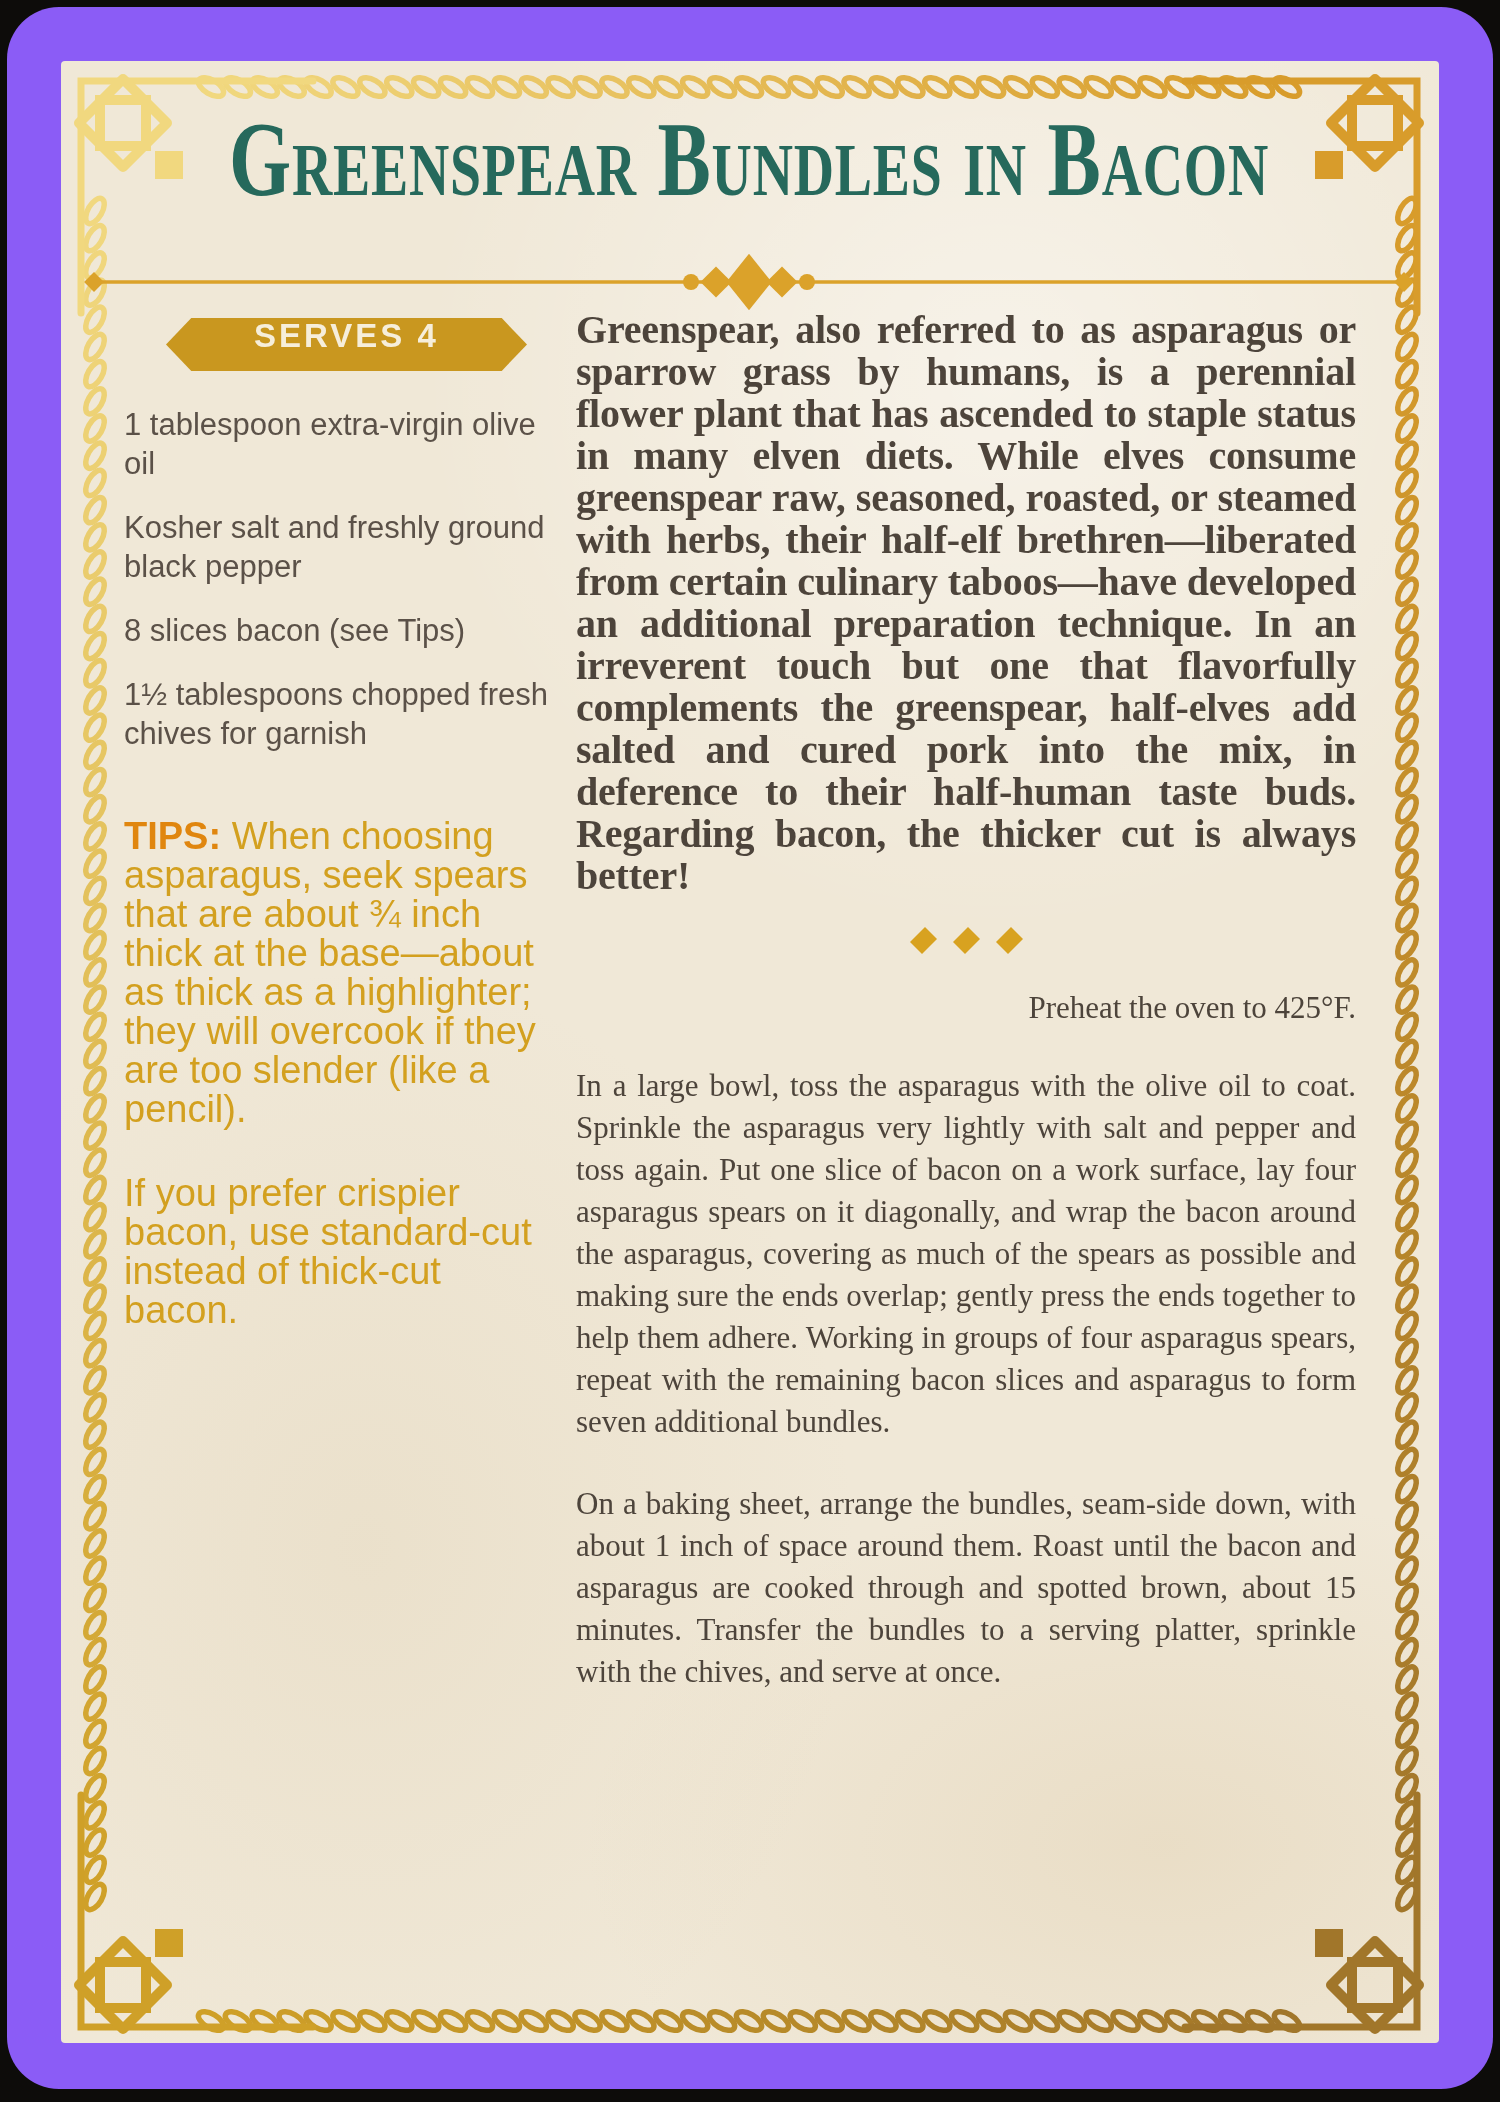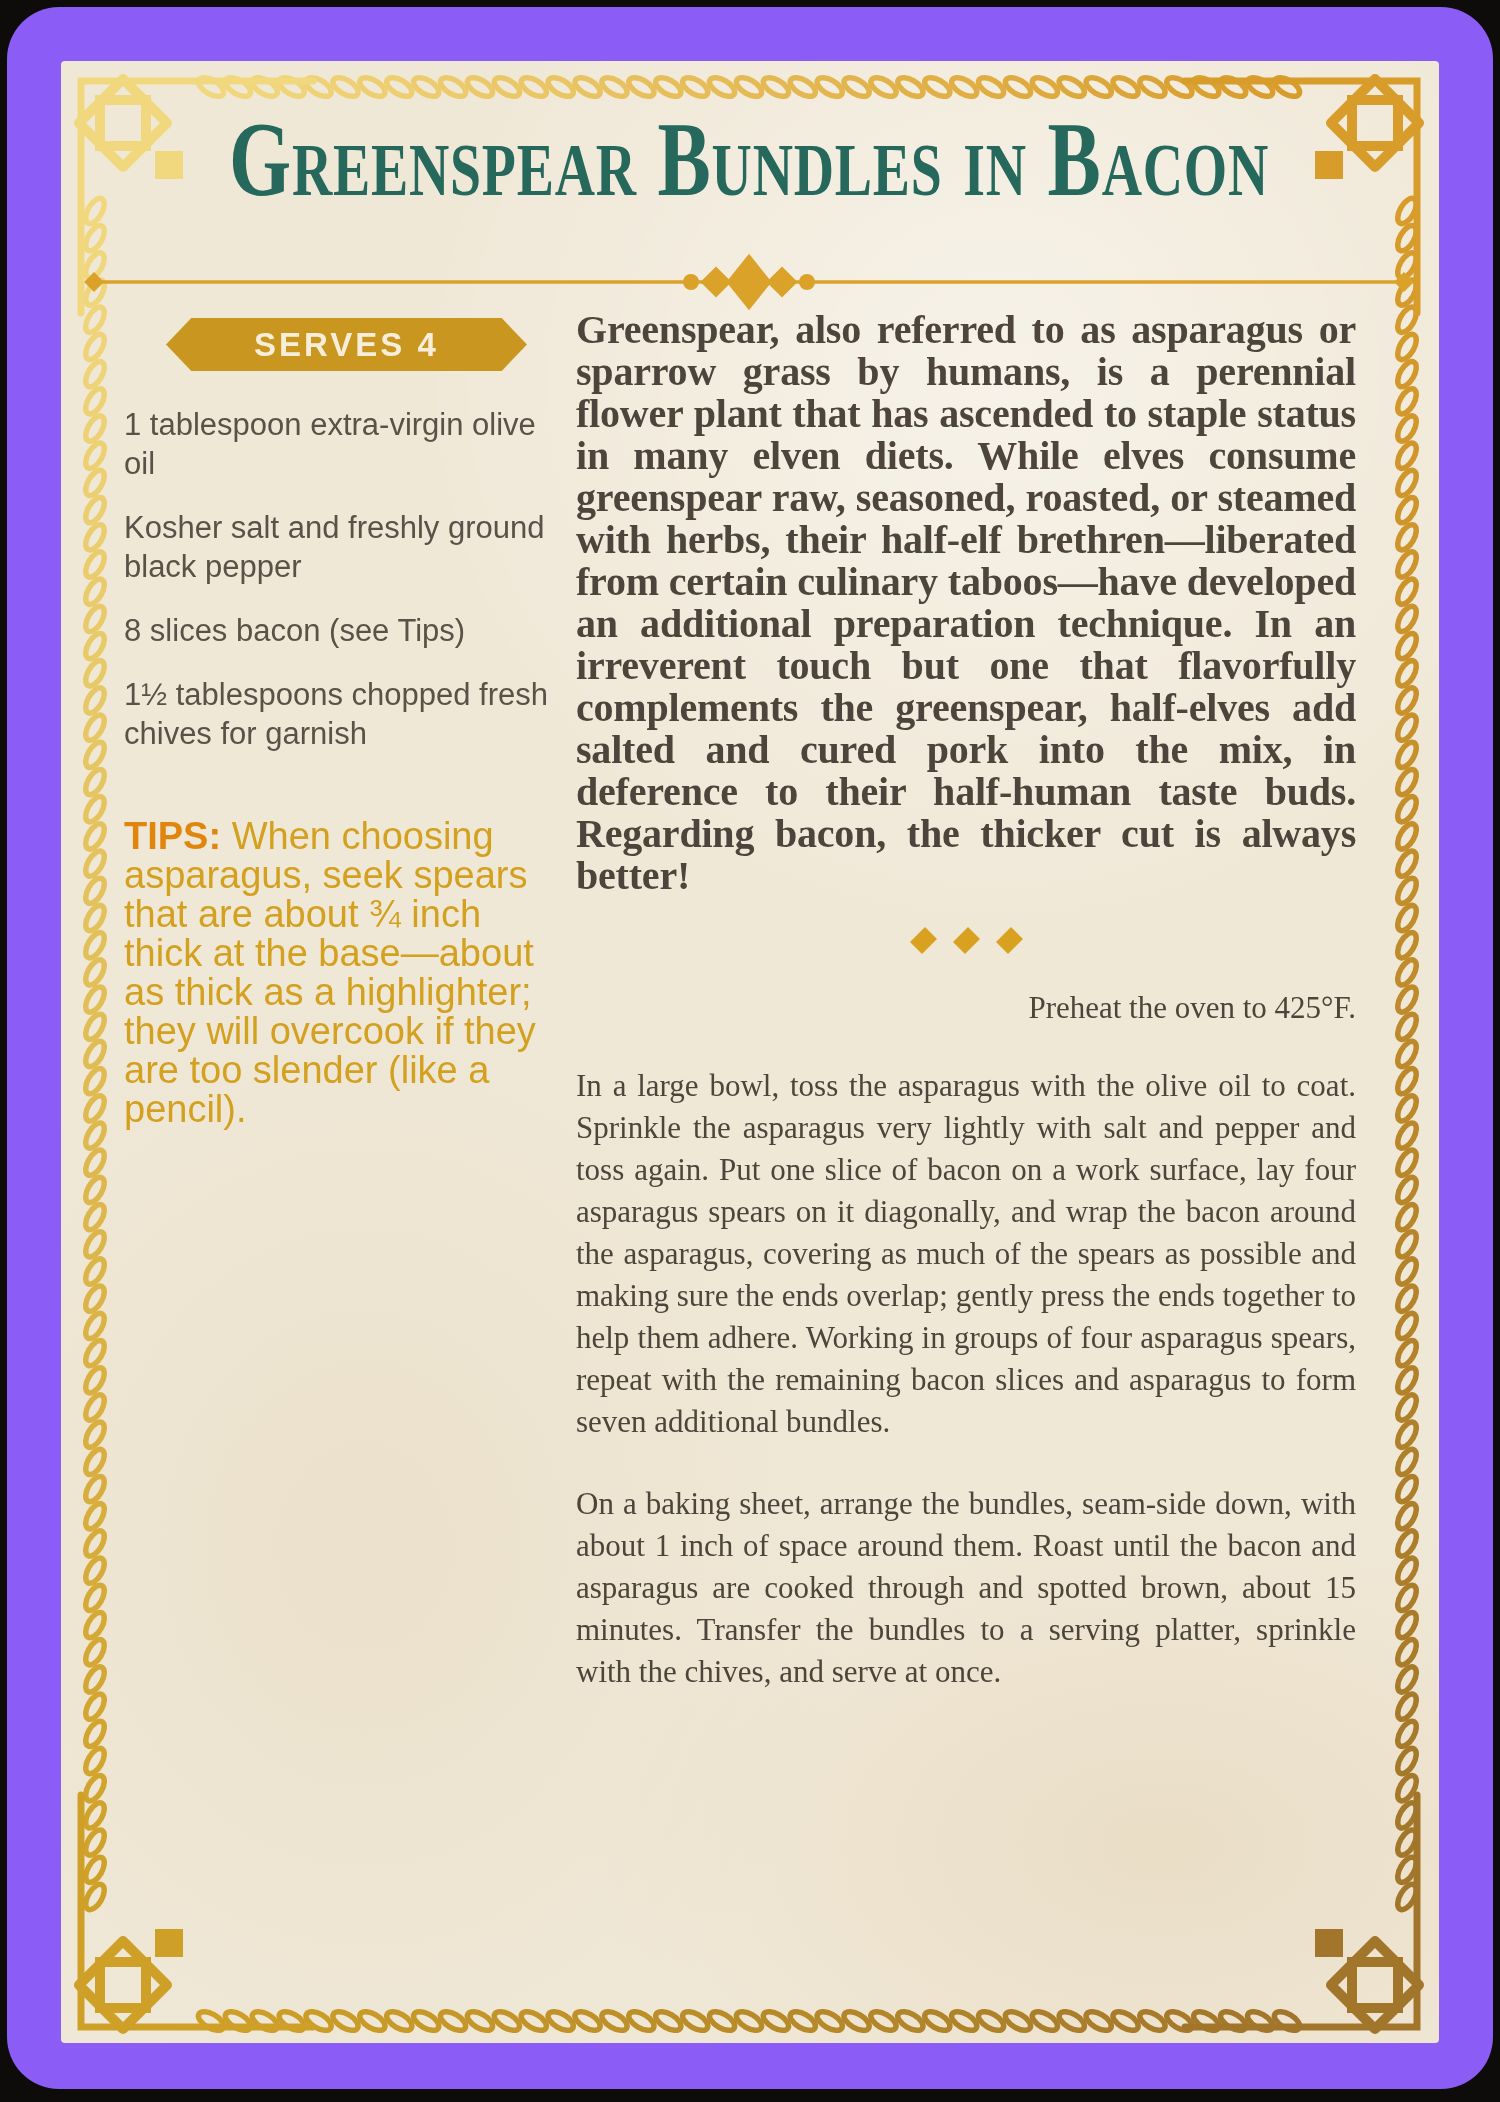--- a/index.html
+++ b/index.html
@@ -24,21 +24,21 @@
   .title-svg { position:absolute; left:0; top:0; }
   .title-svg text {
     font-family:"Liberation Serif",serif; font-weight:700;
     font-variant:small-caps; fill:#26695c; font-size:106px; letter-spacing:1px;
   }
 
   .col-left { position:absolute; left:63px; top:256px; width:424px; }
   .serves-badge {
     width:361px; height:55px; margin-left:42px; background:#c9971f;
     clip-path:polygon(0 50%, 7% 2%, 93% 2%, 100% 50%, 93% 98%, 7% 98%);
-    display:flex; align-items:center; justify-content:center;
+    display:flex; align-items:flex-start; justify-content:center;
   }
   .serves-badge span {
     color:#f6eeda; font-weight:700; font-size:33px; letter-spacing:3px;
   }
   .ingredients { margin-top:33px; }
   .ingredients p {
     font-size:31px; line-height:39px; color:#5b5148; margin-bottom:25px;
   }
   .tips { margin-top:64px; }
   .tips p { font-size:38px; line-height:39px; color:#d3a01f; margin-bottom:45px; }
@@ -319,20 +319,21 @@
             <span>SERVES 4</span>
           </div>
           <div class="ingredients">
             <p>1 tablespoon extra-virgin olive oil</p>
             <p>Kosher salt and freshly ground black pepper</p>
             <p>8 slices bacon (see Tips)</p>
             <p>1½ tablespoons chopped fresh chives for garnish</p>
           </div>
           <div class="tips">
             <p><span class="tips-label">TIPS:</span> <span>When choosing asparagus, seek spears that are about ¾ inch thick at the base—about as thick as a highlighter; they will overcook if they are too slender (like a pencil).</span></p>
+            <p>If you prefer crispier bacon, use standard-cut instead of thick-cut bacon.</p>
           </div>
         </div>
 
         <div class="col-right">
           <p class="intro">Greenspear, also referred to as asparagus or sparrow grass by humans, is a perennial flower plant that has ascended to staple status in many elven diets. While elves consume greenspear raw, seasoned, roasted, or steamed with herbs, their half-elf brethren—liberated from certain culinary taboos—have developed an additional preparation technique. In an irreverent touch but one that flavorfully complements the greenspear, half-elves add salted and cured pork into the mix, in deference to their half-human taste buds. Regarding bacon, the thicker cut is always better!</p>
           <div class="ornament-row">
             <i></i>
             <i></i>
             <i></i>
           </div>

